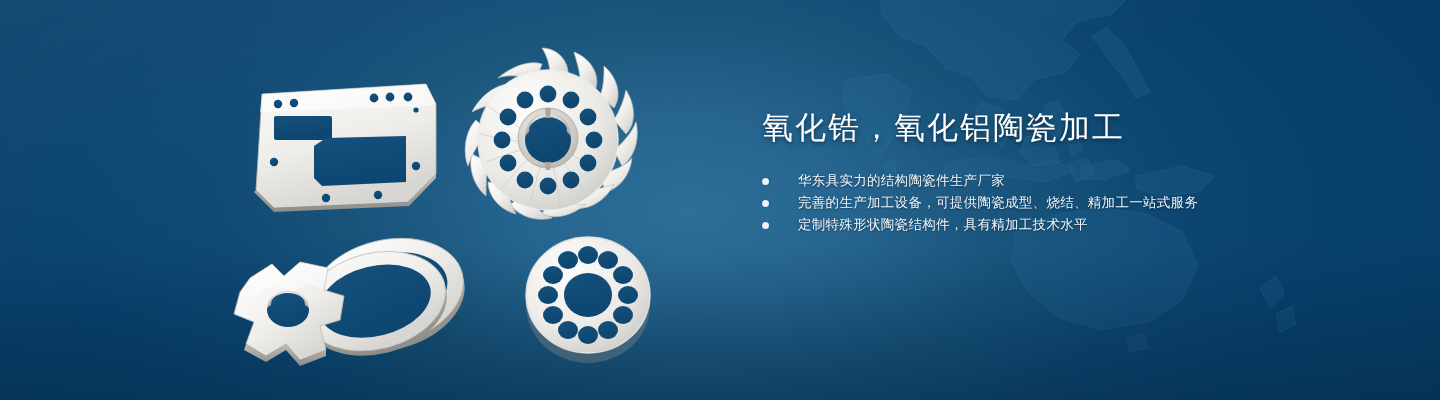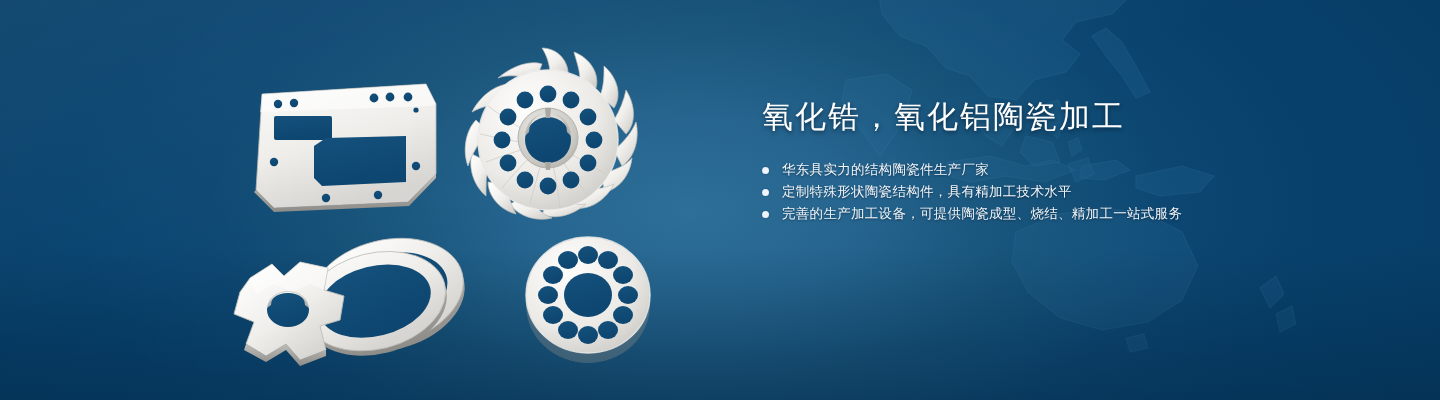--- a/index.html
+++ b/index.html
@@ -51,41 +51,42 @@
   .products {
     position:absolute;
     left:230px; top:40px;
     width:470px; height:340px;
   }
   .products svg { display:block; width:100%; height:100%; }
 
   
   .copy {
     position:absolute;
-    left:762px; top:97px;
+    left:762px; top:108px;
     width:620px;
   }
   .headline {
     font-size:31px;
     line-height:40px;
     letter-spacing:2px;
     color:#ffffff;
     font-weight:400;
     text-shadow:0 2px 4px rgba(0,14,30,.55);
     white-space:nowrap;
   }
   .bullets {
     margin-top:22px;
     list-style:none;
   }
   .bullet {
     display:flex;
     align-items:center;
     height:22px;
     margin-bottom:0px;
+    gap:16px;
   }
   .bullet-dot {
     flex:0 0 auto;
     width:7px; height:7px;
     border-radius:50%;
     background:#eef4f9;
     margin-right:13px;
     box-shadow:0 0 2px rgba(0,0,0,.25);
   }
   .bullet-text {
@@ -304,22 +305,22 @@
   <div class="copy">
     <div class="headline">氧化锆，氧化铝陶瓷加工</div>
 
     <ul class="bullets">
       <li class="bullet">
         <span class="bullet-dot"></span>
         <span class="bullet-text">华东具实力的结构陶瓷件生产厂家</span>
       </li>
       <li class="bullet">
         <span class="bullet-dot"></span>
-        <span class="bullet-text">定制特殊形状陶瓷结构件，具有精加工技术水平</span>
+        <span class="bullet-text">完善的生产加工设备，可提供陶瓷成型、烧结、精加工一站式服务</span>
       </li>
       <li class="bullet">
         <span class="bullet-dot"></span>
-        <span class="bullet-text">完善的生产加工设备，可提供陶瓷成型、烧结、精加工一站式服务</span>
+        <span class="bullet-text">定制特殊形状陶瓷结构件，具有精加工技术水平</span>
       </li>
     </ul>
   </div>
 
 </div>
 
 </body></html>

